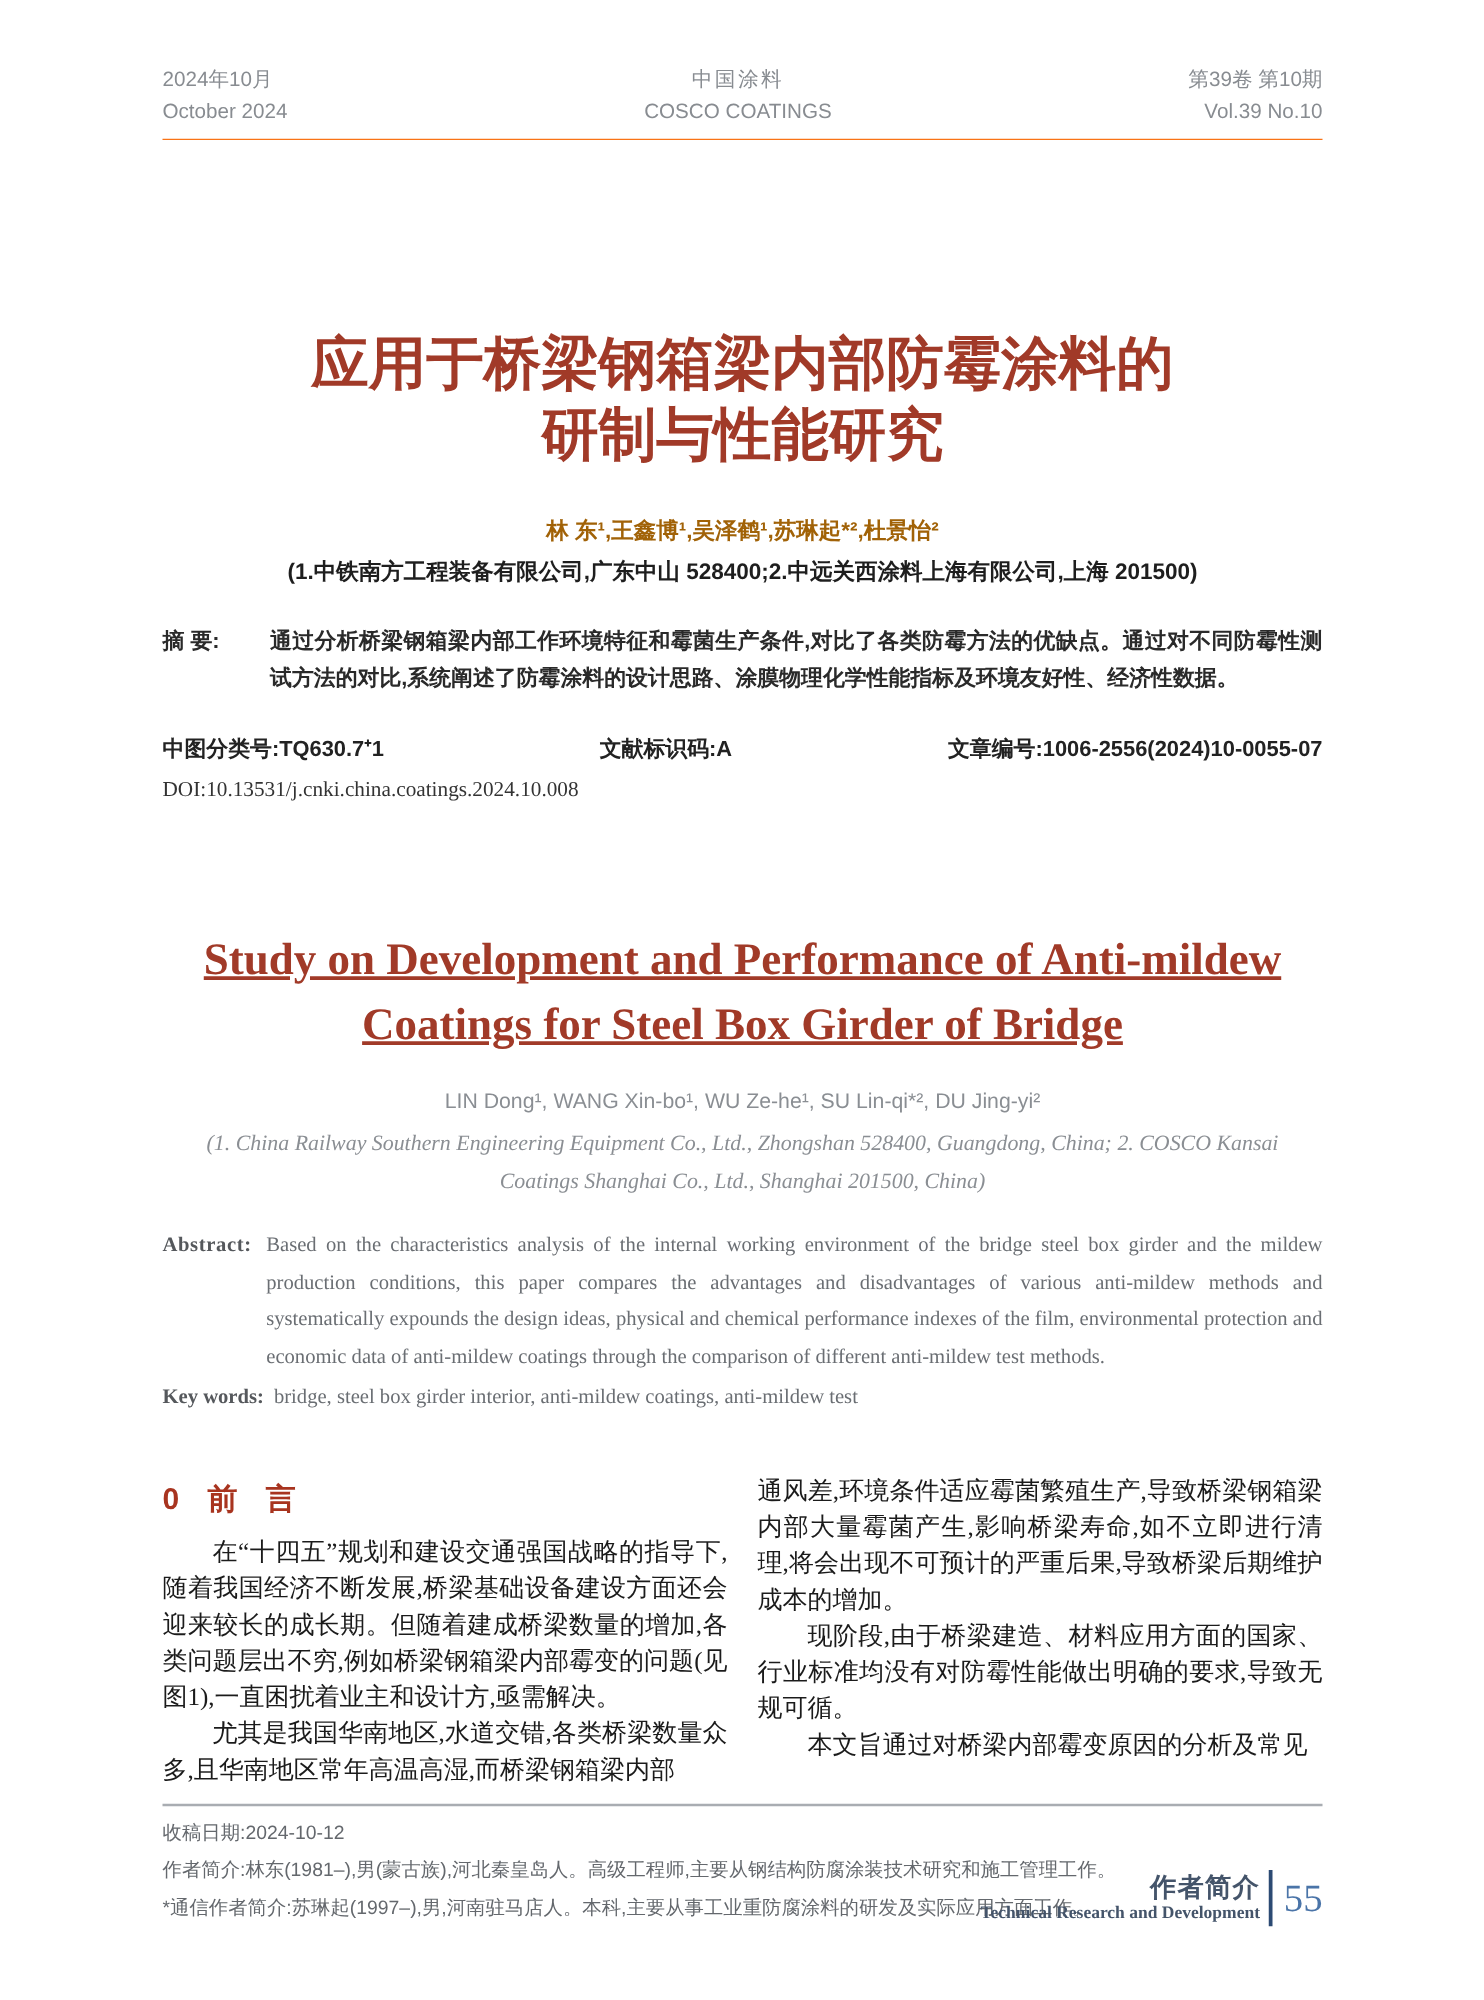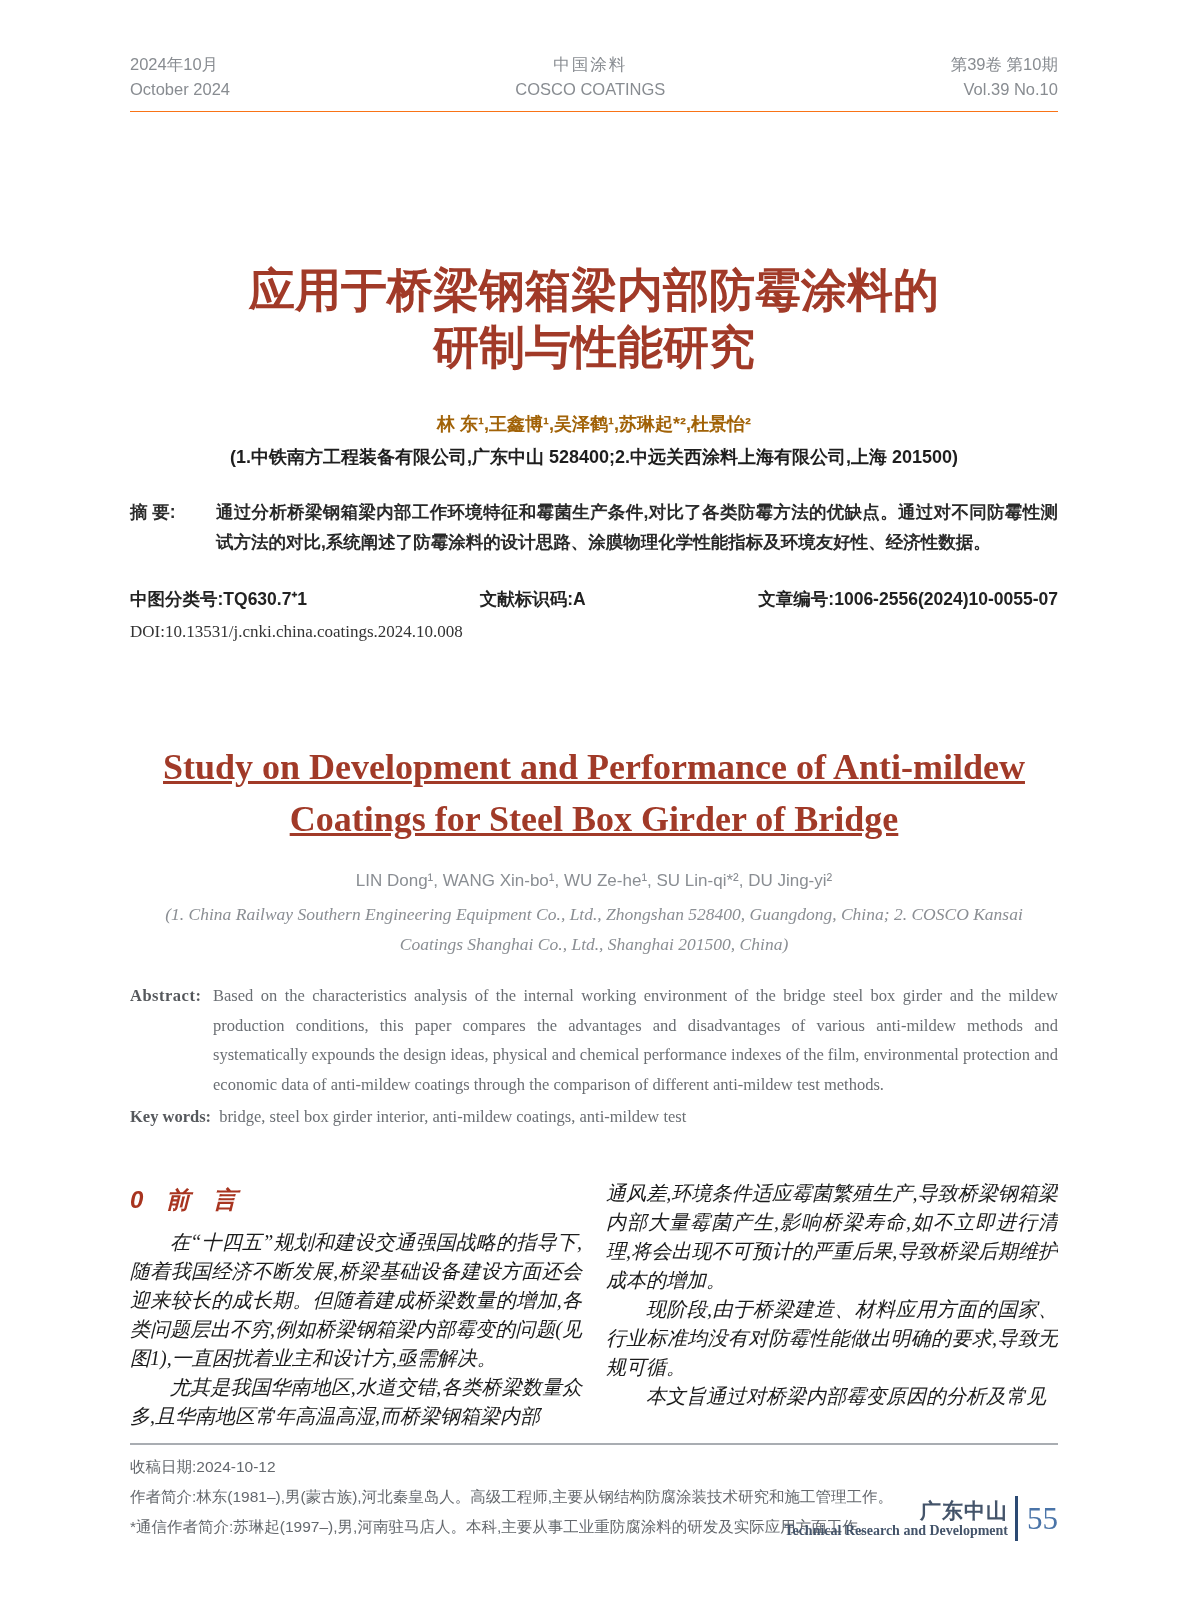--- a/index.html
+++ b/index.html
@@ -93,21 +93,21 @@
   }
   .en-keywords .lbl { font-weight:bold; color:#55585c; white-space:nowrap; margin-right:8px; }
 
   
   .body-cols {
     margin-top:48px; display:flex; gap:24px;
     height:252px; overflow:hidden;
     font-family:"Liberation Serif", serif;
     font-size:20px; line-height:29px; color:#1b1b1b;
   }
-  .body-cols .col { flex:1; text-align:justify;font-style:italic; }
+  .body-cols .col { flex:1; text-align:justify; }
   .sec-heading {
     font-family:"Liberation Sans", sans-serif;
     color:#a8341f; font-weight:bold; font-size:24px;
     word-spacing:16px; line-height:30px;
     margin-bottom:13px; margin-top:6px;
   }
   .body-cols p.indent { text-indent:2em; }
 
   
   .fn-rule { margin-top:12px; border-top:2px solid #a9adb2; }
@@ -213,19 +213,19 @@
     <div class="footnotes">
       <div>收稿日期:2024-10-12</div>
       <div>作者简介:林东(1981–),男(蒙古族),河北秦皇岛人。高级工程师,主要从钢结构防腐涂装技术研究和施工管理工作。</div>
       <div>*通信作者简介:苏琳起(1997–),男,河南驻马店人。本科,主要从事工业重防腐涂料的研发及实际应用方面工作。</div>
     </div>
 
   </div>
 
   <div class="pfooter">
     <div class="sec">
-      <div class="cn">广东中山</div>
+      <div class="cn">作者简介</div>
       <div class="en">Technical Research and Development</div>
     </div>
     <div class="bar"></div>
     <div class="pno">55</div>
   </div>
 </div>
 
 </body></html>

